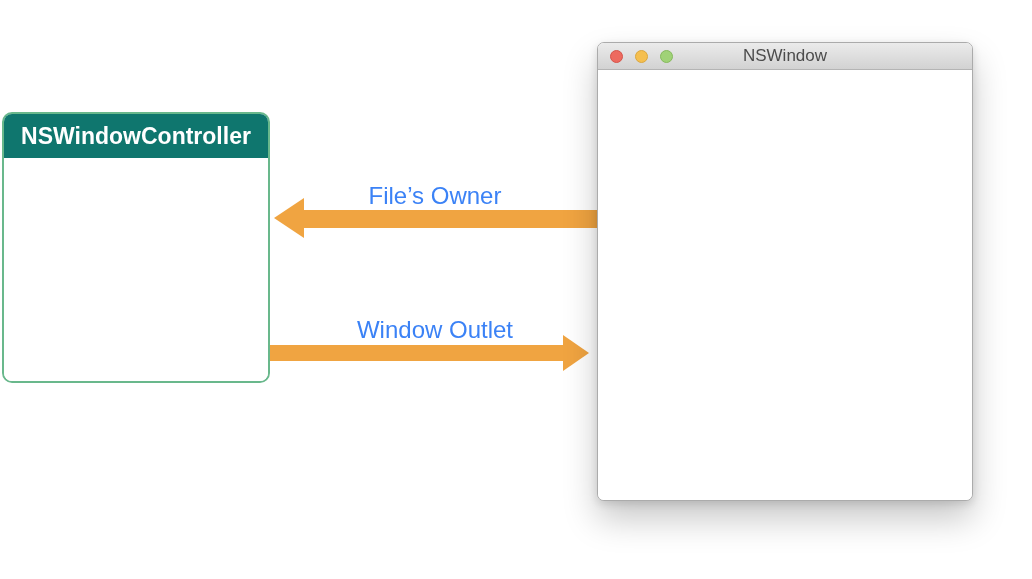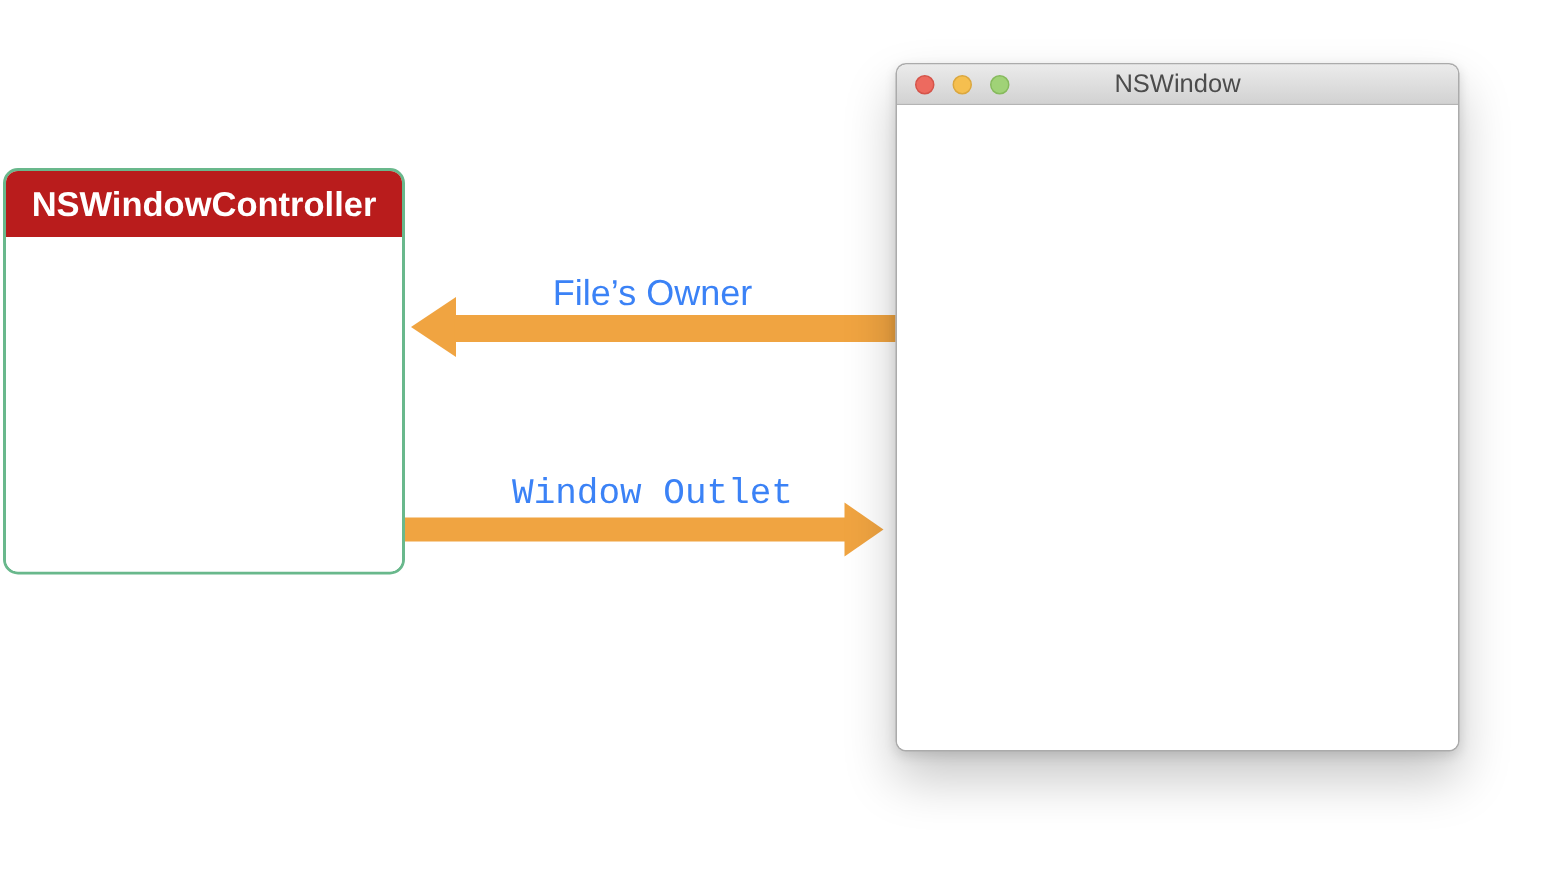--- a/index.html
+++ b/index.html
@@ -15,35 +15,35 @@
   .controller-box {
     position: absolute; left: 2px; top: 112px;
     width: 268px; height: 271px;
     background: #ffffff;
     border: 2px solid #69b88c;
     border-radius: 10px;
     overflow: hidden;
   }
   .controller-header {
     height: 44px;
-    background: #b91c1c;
+    background: #0f766e;
     display: flex; align-items: center; justify-content: center;
   }
   .controller-header span {
     color: #ffffff; font-size: 23px; font-weight: bold; letter-spacing: 0px;
   }
   .controller-body { height: 225px; background: #ffffff; }
 
   
   .arrow-label {
     position: absolute; left: 300px; width: 270px;
     text-align: center; color: #3b82f6; font-size: 24px;
   }
   .label-top { top: 182px; }
-  .label-bottom { top: 316px; font-family: Liberation Mono, monospace; }
+  .label-bottom { top: 316px; }
 
   
   .arrow-head-left {
     position: absolute; left: 274px; top: 198px;
     width: 0; height: 0;
     border-top: 20px solid transparent;
     border-bottom: 20px solid transparent;
     border-right: 30px solid #f0a441;
   }
   .arrow-body-top {

